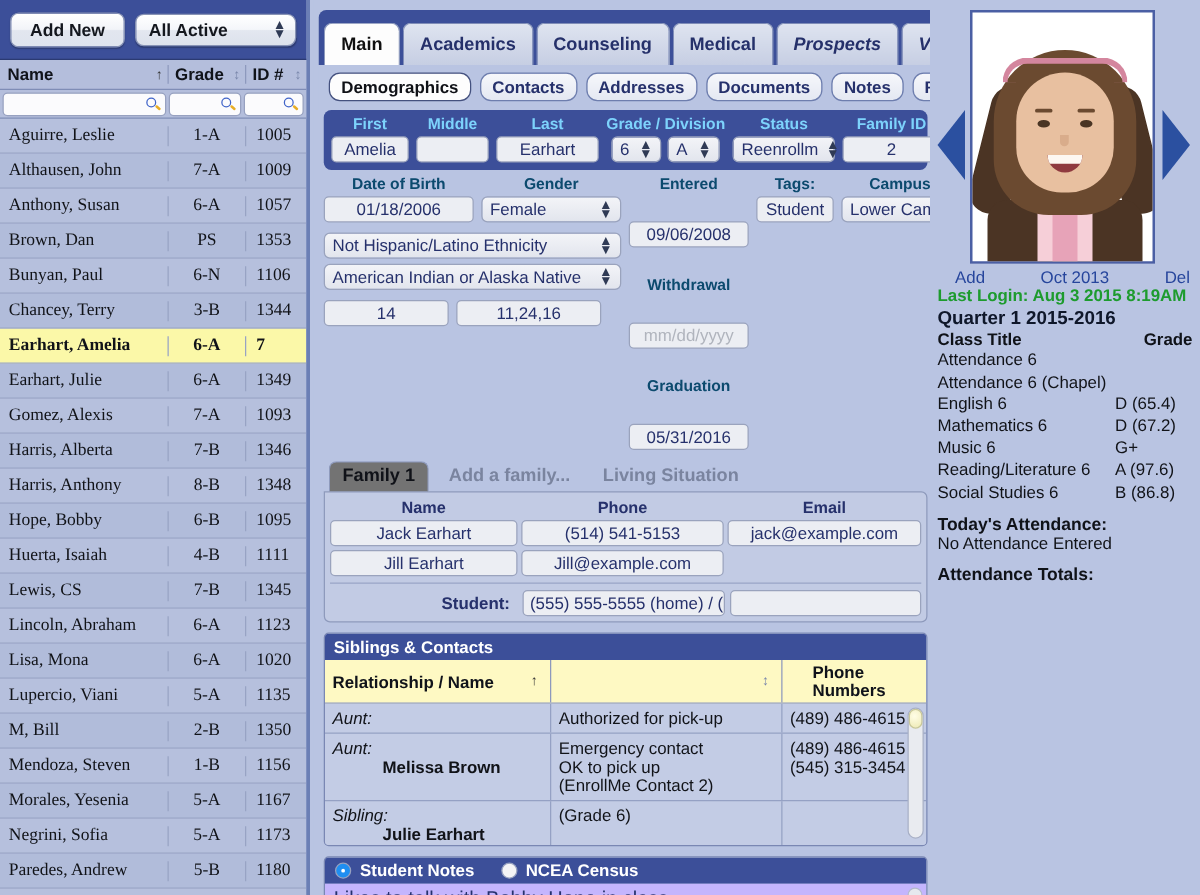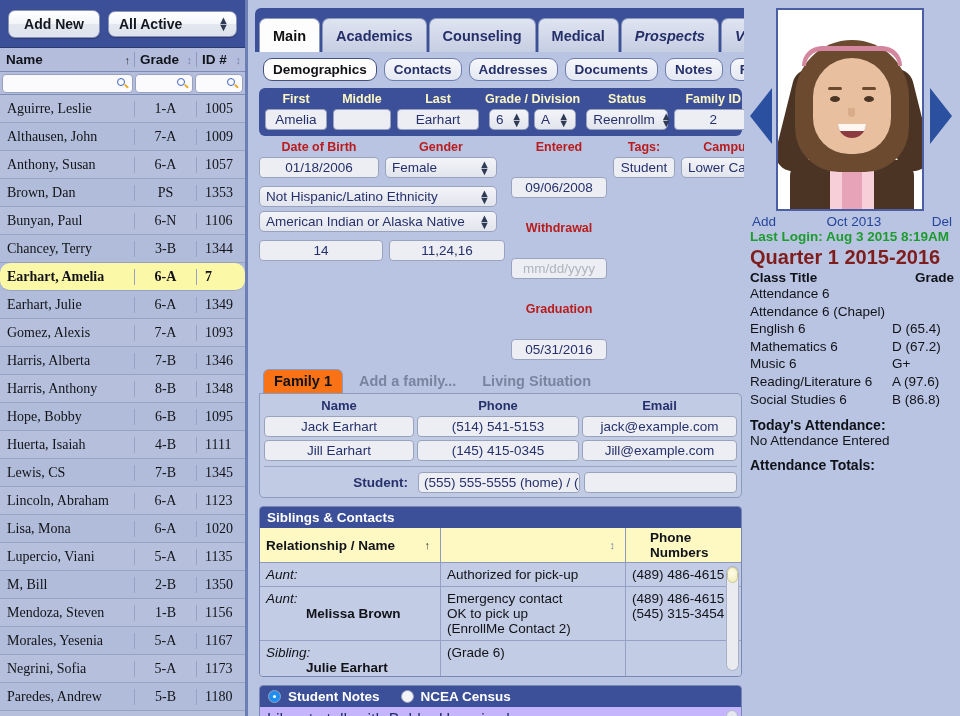--- a/index.html
+++ b/index.html
@@ -71,21 +71,21 @@
   .mag .hdl { position: absolute; left: 6.5px; top: 7px; width: 4.5px; height: 2px; background: #e8ae25; transform: rotate(42deg); border-radius: 1px;}
 
   #student-list { height: 621px; overflow: hidden; font-family: Liberation Serif, serif; }
   .st-row {
     display: flex; height: 28px; align-items: center;
     border-bottom: 1px solid #98a3c4;
     font-size: 14px; color: #111318;
   }
   .st-row:nth-child(odd) { background: #b6c0dd; }
   .st-row:nth-child(even) { background: #b1bcda; }
-  .st-row.selected { background: #fbf8a8; font-weight: bold; border-radius: 10px; }
+  .st-row.selected { background: #fbf8a8; font-weight: bold; }
   .st-name { width: 134px; padding-left: 7px; overflow: hidden; white-space: nowrap; }
   .st-grade { width: 62px; text-align: center; border-left: 1px solid #98a3c4; }
   .st-id { flex: 1; padding-left: 8px; border-left: 1px solid #98a3c4; }
 
   
   #main { position: absolute; left: 251px; top: 0; width: 709px; height: 716px; background: #b9c4e2; }
 
   #tabbar {
     position: relative; height: 44px; background: #3c4f99;
     margin: 8px 4px 0 4px; border-radius: 6px 6px 0 0;
@@ -118,22 +118,22 @@
   
   #content { position: relative; margin: 0 4px; }
 
   .blue-strip {
     background: #3c4f99; border-radius: 6px; margin: 0 4px;
     padding: 4px 6px 6px 6px;
     display: flex; gap: 6px; align-items: flex-start;
     width: 483px;
   }
   .fld { display: flex; flex-direction: column; align-items: center; }
-  .fld-label { font-size: 12.5px; font-weight: bold; color: #fef9c3; margin-bottom: 3px; white-space: nowrap;}
-  .fld-label.dark { color: #b91c1c; }
+  .fld-label { font-size: 12.5px; font-weight: bold; color: #7dd3fc; margin-bottom: 3px; white-space: nowrap;}
+  .fld-label.dark { color: #0c4a6e; }
   .inp {
     background: #eceef3; border: 1px solid #9aa3bd; border-radius: 4px;
     height: 21px; display: flex; align-items: center; justify-content: center;
     font-size: 13.5px; color: #26316c; padding: 0 5px; white-space: nowrap; overflow: hidden;
   }
   .inp.ph { color: #b0b4bd; }
   .sel {
     background: linear-gradient(to bottom, #f3f4f8 0%, #e2e5ed 100%);
     border: 1px solid #9aa3bd; border-radius: 5px;
     height: 21px; display: flex; align-items: center; gap: 3px;
@@ -141,21 +141,21 @@
   }
   .sel .txt { flex: 1; }
 
   .row2 { display: flex; gap: 6px; margin: 4px 4px 0 4px; align-items: flex-start; width: 483px;}
 
   
   #family-wrap { margin: 9px 4px 0 4px; width: 483px; }
   .ftabs { display: flex; align-items: flex-end; gap: 6px; padding-left: 4px; }
   .ftab { font-size: 14.5px; font-weight: bold; color: #7a849f; padding: 3px 10px 4px 10px; cursor: pointer; }
   .ftab.active {
-    color: #101218; background: #f97316;
+    color: #101218; background: #737373;
     border: 1px solid #8e9abc; border-bottom: none; border-radius: 6px 6px 0 0;
   }
   .fbody { border: 1px solid #8e9abc; border-radius: 0 5px 5px 5px; background: #c2cbe4; padding: 4px; }
   .fgrid { display: grid; grid-template-columns: 150px 162px 1fr; gap: 3px; }
   .fhead { text-align: center; font-size: 13px; font-weight: bold; color: #26316c; }
   .student-row { display: flex; align-items: center; gap: 4px; margin-top: 5px; border-top: 1px solid #99a5c6; padding-top: 5px;}
   .student-row .lab { font-size: 13.5px; font-weight: bold; color: #26316c; width: 150px; text-align: right; padding-right: 6px;}
 
   
   #sib-wrap { margin: 8px 4px 0 4px; width: 483px; border: 1px solid #7a87b3; border-radius: 4px; overflow: hidden; }
@@ -194,25 +194,25 @@
   
   #right { position: absolute; left: 744px; top: 0; width: 216px; height: 716px; background: #b9c4e2; }
   #photo-area { position: relative; height: 228px; padding-top: 8px; }
   #photo-frame {
     position: absolute; left: 32px; top: 8px; width: 148px; height: 203px;
     border: 2px solid #4b5fa4; background: #fff; overflow: hidden;
   }
   .arrow { position: absolute; top: 88px; width: 0; height: 0; }
   .arrow.left { left: 6px; border-top: 28px solid transparent; border-bottom: 28px solid transparent; border-right: 22px solid #2b50a0;}
   .arrow.right { right: 8px; border-top: 28px solid transparent; border-bottom: 28px solid transparent; border-left: 22px solid #2b50a0;}
-  .photo-ctrls { position: absolute; left: 8px; right: 8px; top: 214px; display: flex; justify-content: space-between; font-size: 13.5px; color: #26459c; }
+  .photo-ctrls { position: absolute; left: 20px; right: 8px; top: 214px; display: flex; justify-content: space-between; font-size: 13.5px; color: #26459c; }
   .photo-ctrls span { cursor: pointer; }
   .photo-ctrls .mid { cursor: default; }
   #lastlogin { font-size: 13.5px; font-weight: bold; color: #1d9b2e; padding: 1px 6px 0 6px; }
-  .rsec-title { font-size: 20px; font-weight: bold; color: #7f1d1d; padding: 2px 6px 0 6px; }
+  .rsec-title { font-size: 15px; font-weight: bold; color: #0f172a; padding: 2px 6px 0 6px; }
   .grade-head { display: flex; font-size: 13.5px; font-weight: bold; color: #0f1218; padding: 1px 6px 0 6px; }
   .grade-head .gt { flex: 1; }
   .grade-row { display: flex; font-size: 13.5px; color: #111318; padding: 0 6px; line-height: 17.6px; }
   .grade-row .gt { flex: 1; }
   .grade-row .gg { width: 62px; }
   .rblock { padding: 0 6px; }
   .rb-title { font-size: 14px; font-weight: bold; color: #0f1218; margin-top: 9px;}
   .rb-text { font-size: 13.5px; color: #111318; }
 
   
@@ -503,21 +503,21 @@
               </span>
           </div>
           <div class="sel" style="width:238px">
             <span class="txt">American Indian or Alaska Native</span>
             <span class="stepper">
                 <span>▲</span>
                 <span>▼</span>
               </span>
           </div>
           <div style="display:flex;gap:6px;margin-top:4px">
-            <div class="inp" style="width:124px">14</div>
+            <div class="inp" style="width:100px">14</div>
             <div class="inp" style="width:116px">11,24,16</div>
           </div>
         </div>
 
         <div style="display:flex;flex-direction:column;align-items:center;gap:20px">
           <div class="fld-label dark">Entered</div>
           <div class="inp" style="width:96px">09/06/2008</div>
           <div class="fld-label dark" style="margin-top:3px">Withdrawal</div>
           <div class="inp ph" style="width:96px">mm/dd/yyyy</div>
           <div class="fld-label dark" style="margin-top:3px">Graduation</div>
@@ -558,21 +558,20 @@
             <div class="fhead">Email</div>
           </div>
           <div id="family-members">
               <div class="fgrid" style="margin-top: 3px;">
                 <div class="inp">Jack Earhart</div>
                 <div class="inp">(514) 541-5153</div>
                 <div class="inp">jack@example.com</div>
               </div>
               <div class="fgrid" style="margin-top: 3px;">
                 <div class="inp">Jill Earhart</div>
-                <div class="inp">(145) 415-0345</div>
                 <div class="inp">Jill@example.com</div>
               </div>
             </div>
           <div class="student-row">
             <div class="lab">Student:</div>
             <div class="inp" style="width:162px;justify-content:flex-start">(555) 555-5555 (home) / (5</div>
             <div class="inp" style="flex:1"></div>
           </div>
         </div>
       </div>

